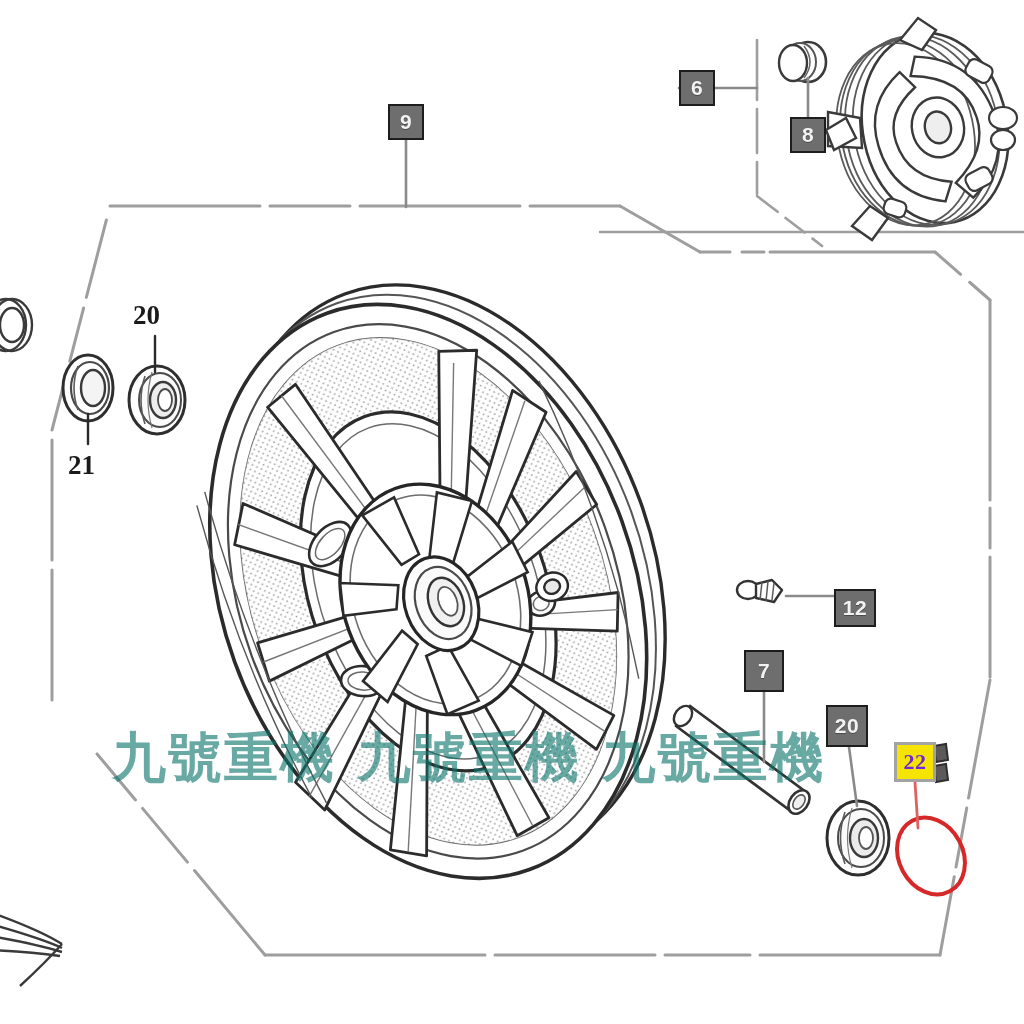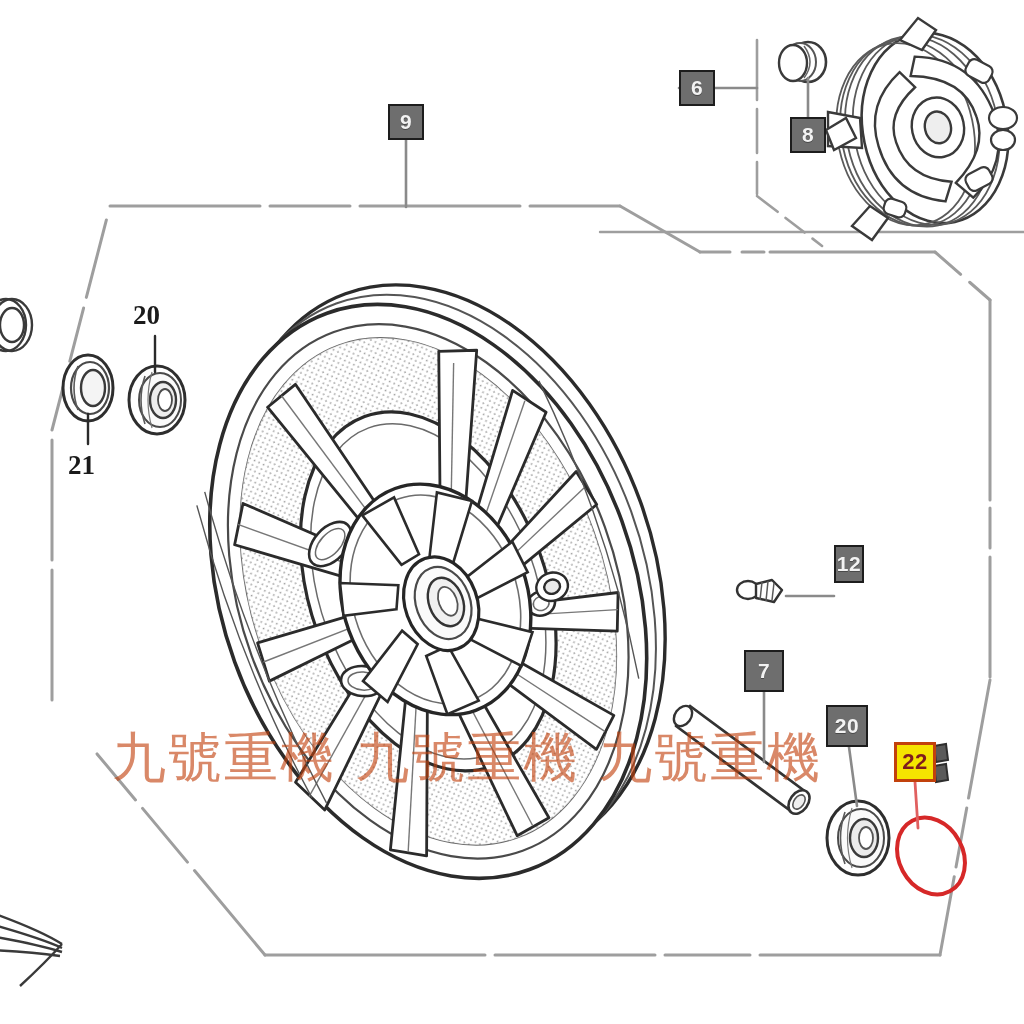--- a/index.html
+++ b/index.html
@@ -18,37 +18,38 @@
     user-select:none;
   }
   .callout.grey{
     background:#6e6e6e;
     border:2.5px solid #1d1d1d;
     color:#f2f2f2;
     text-shadow:0 1px 0 #4a4a4a;
   }
   .callout.highlight{
     background:#f5e400;
-    border:3px solid #c2410c;
-    color:#7f1d1d;
+    border:3px solid #a3a3a3;
+    color:#6d28d9;
     text-shadow:none;
     z-index:40;
+    font-family:Liberation Serif, serif;
   }
   .plainnum{
     position:absolute;
     color:#1a1a1a;
     font-weight:700;
     user-select:none;
     font-family:"Liberation Serif","DejaVu Serif",serif;
   }
   .watermark{
     position:absolute;
-    color:#c2410c;
+    color:#0f766e;
     opacity:.62;
-    font-weight:400;
+    font-weight:700;
     white-space:nowrap;
     user-select:none;
     font-family:"DejaVu Sans","Liberation Sans",sans-serif;
     z-index:30;
     letter-spacing:2px;
   }
 </style>
 </head>
 <body>
 
@@ -322,21 +323,21 @@
   </svg>
 
   <div class="watermark" style="left:112px; top:722px; font-size:54px;">九號重機 九號重機 九號重機</div>
 
   <div class="callout grey" style="left:388px; top:104px; width:36px; height:36px; font-size:21px;">9</div>
 
   <div class="callout grey" style="left:679px; top:70px; width:36px; height:36px; font-size:21px;">6</div>
 
   <div class="callout grey" style="left:790px; top:117px; width:36px; height:36px; font-size:21px;">8</div>
 
-  <div class="callout grey" style="left:834px; top:545px; width:30px; height:38px; font-size:21px;">12</div>
+  <div class="callout grey" style="left:834px; top:589px; width:42px; height:38px; font-size:21px;">12</div>
 
   <div class="callout grey" style="left:744px; top:650px; width:40px; height:42px; font-size:21px;">7</div>
 
   <div class="callout grey" style="left:826px; top:705px; width:42px; height:42px; font-size:21px;">20</div>
 
   <div class="callout highlight" style="left:894px; top:742px; width:42px; height:40px; font-size:22px;">22</div>
 
   <div class="plainnum" style="left:133px; top:300px; font-size:27px;">20</div>
 
   <div class="plainnum" style="left:68px; top:450px; font-size:27px;text-align:right;">21</div>

